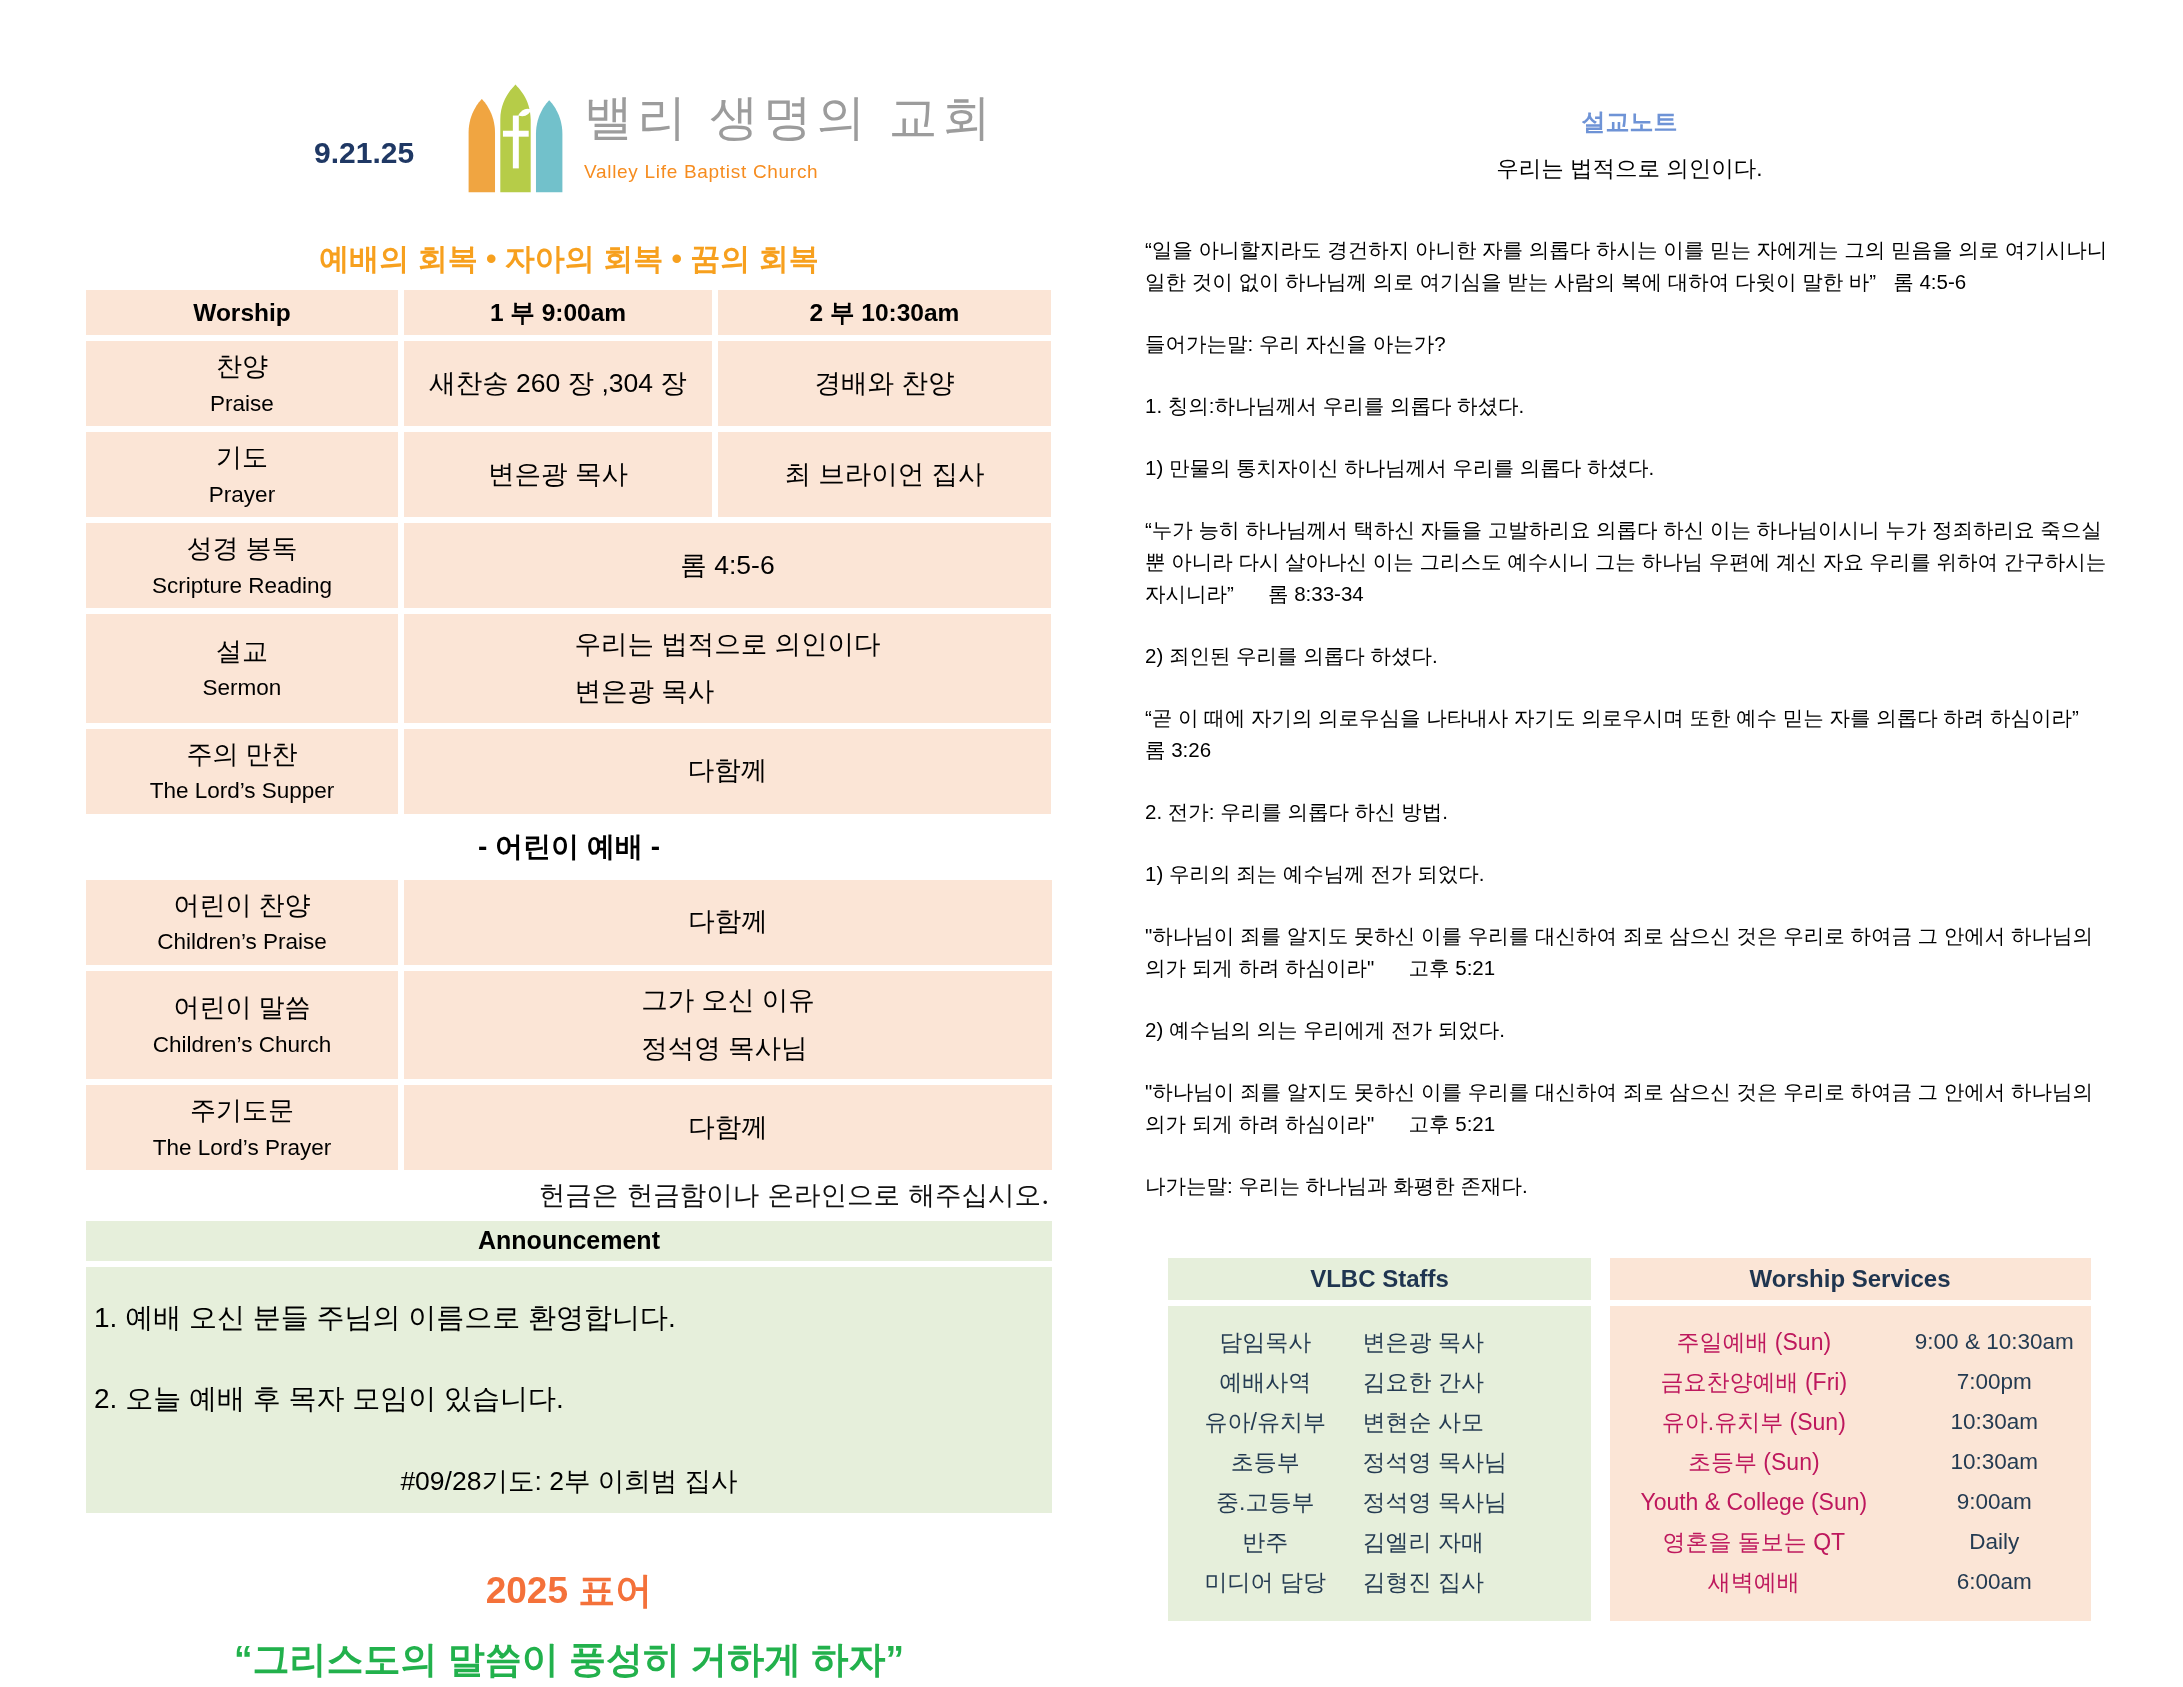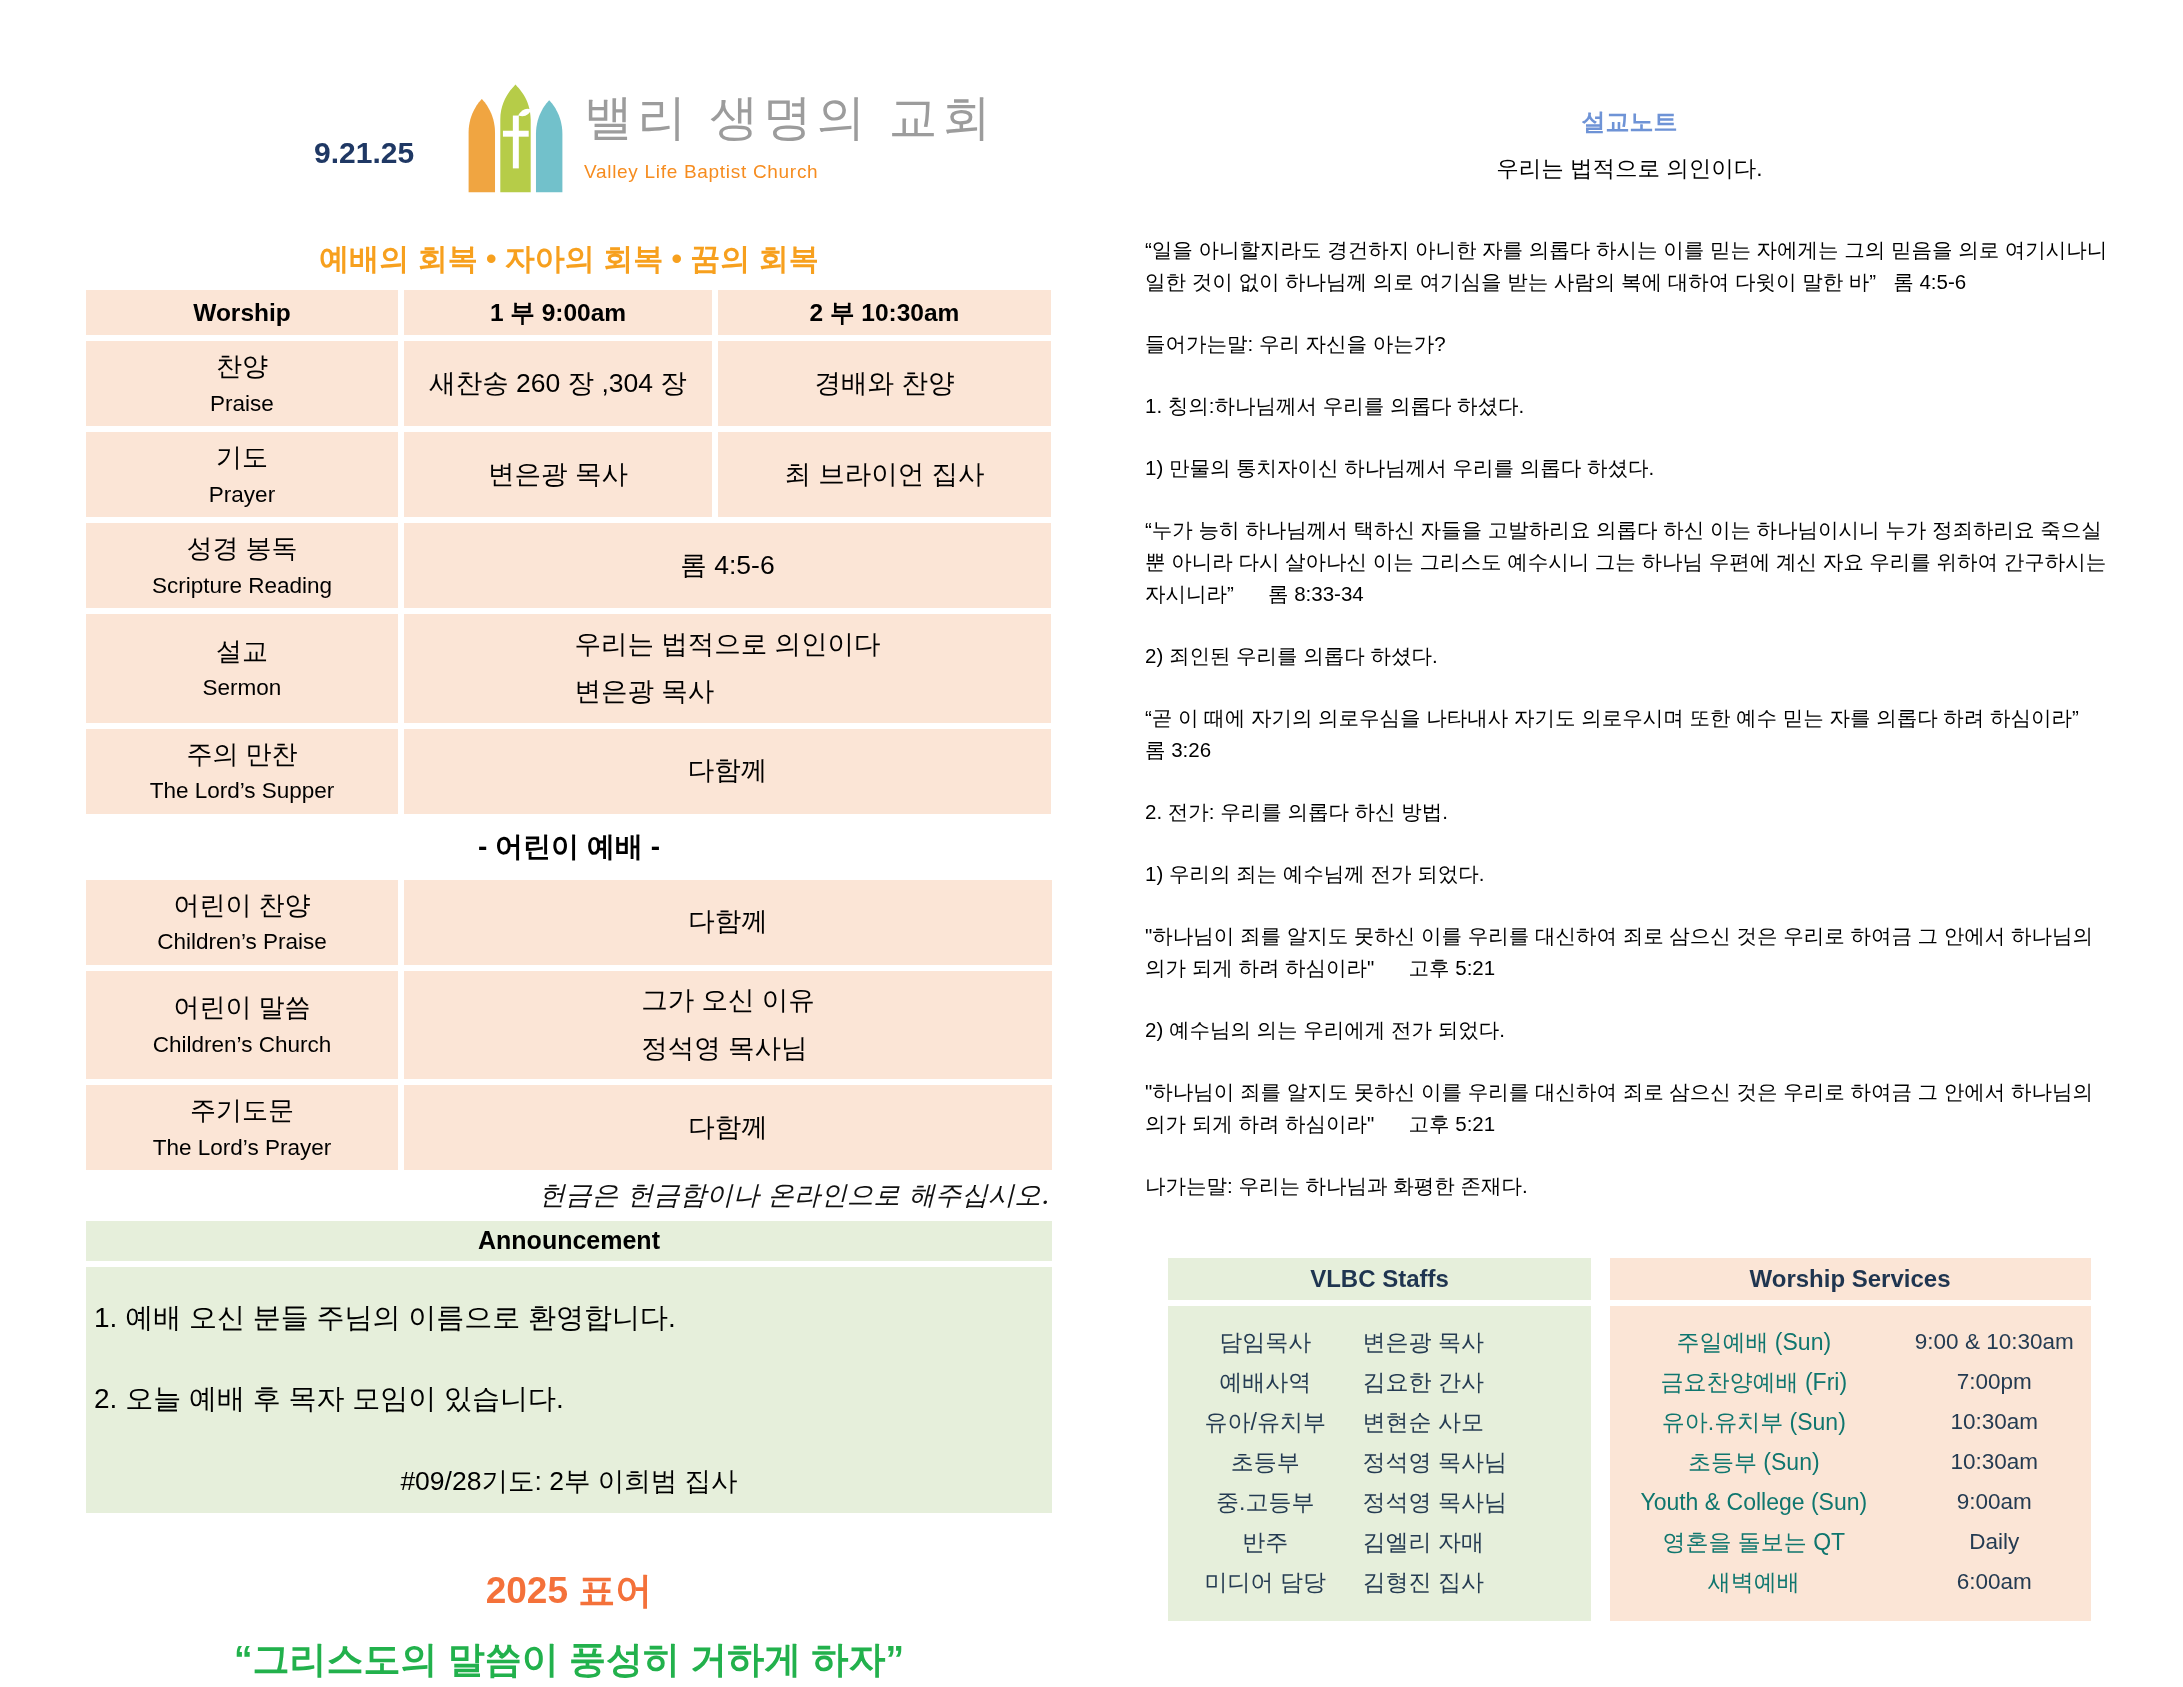--- a/index.html
+++ b/index.html
@@ -42,21 +42,21 @@
   .span2 { grid-column:2 / 4; }
   .tall { min-height:87px; }
 
   .children-title { text-align:center; font-size:28px; font-weight:bold; color:#000; margin:14.6px 0 13.2px 0; }
 
   .ctable {
     display:grid; grid-template-columns:312px 648px; gap:6px;
   }
 
   .offering-note {
-    text-align:right; font-family:"DejaVu Serif", serif; font-style:italic;
+    text-align:right; font-family:"DejaVu Serif", serif; 
     font-size:26.5px; color:#111; margin:6.6px 2.6px 8px 0;
   }
 
   .ann-header {
     background:#e6efdb; height:40px; display:flex; align-items:center; justify-content:center;
     font-size:25px; font-weight:bold; color:#000;
   }
   .ann-body {
     background:#e6efdb; margin-top:6.6px; height:246px;
     padding:17px 8px 14.6px 8px; display:flex; flex-direction:column;
@@ -84,21 +84,21 @@
   .staff { width:423px; }
   .staff .bt-head, .staff .bt-body { background:#e6efdb; }
   .services { width:481px; }
   .services .bt-head, .services .bt-body { background:#fbe5d6; }
 
   .bt-row { display:grid; height:40px; align-items:center; }
   .staff .bt-row { grid-template-columns:46% 54%; }
   .staff .bt-label { text-align:center; font-size:23px; color:#243b52; }
   .staff .bt-value { text-align:left; font-size:23px; color:#243b52; }
   .services .bt-row { grid-template-columns:60% 40%; }
-  .services .bt-label { text-align:center; font-size:23px; color:#0f766e; }
+  .services .bt-label { text-align:center; font-size:23px; color:#be185d; }
   .services .bt-value { text-align:center; font-size:22.5px; color:#243b52; }
 </style>
 </head>
 <body>
 
 <div class="left-page">
 
   <div class="lp-header">
     <div class="date">9.21.25</div>
 

